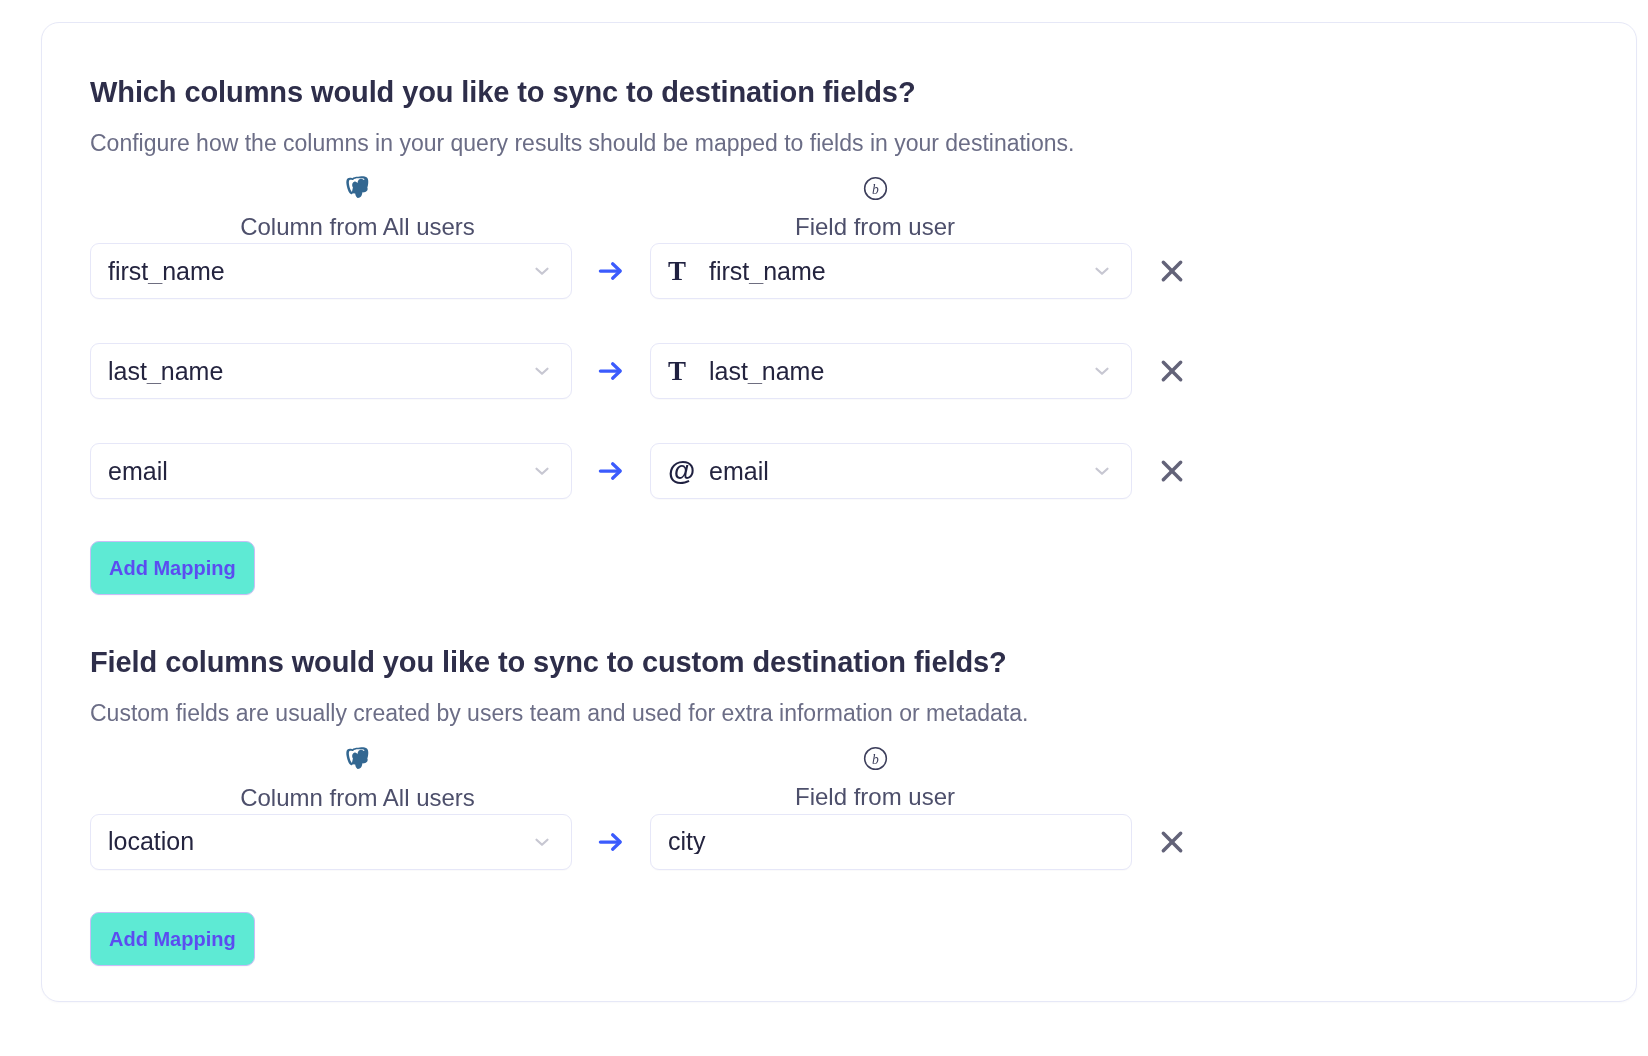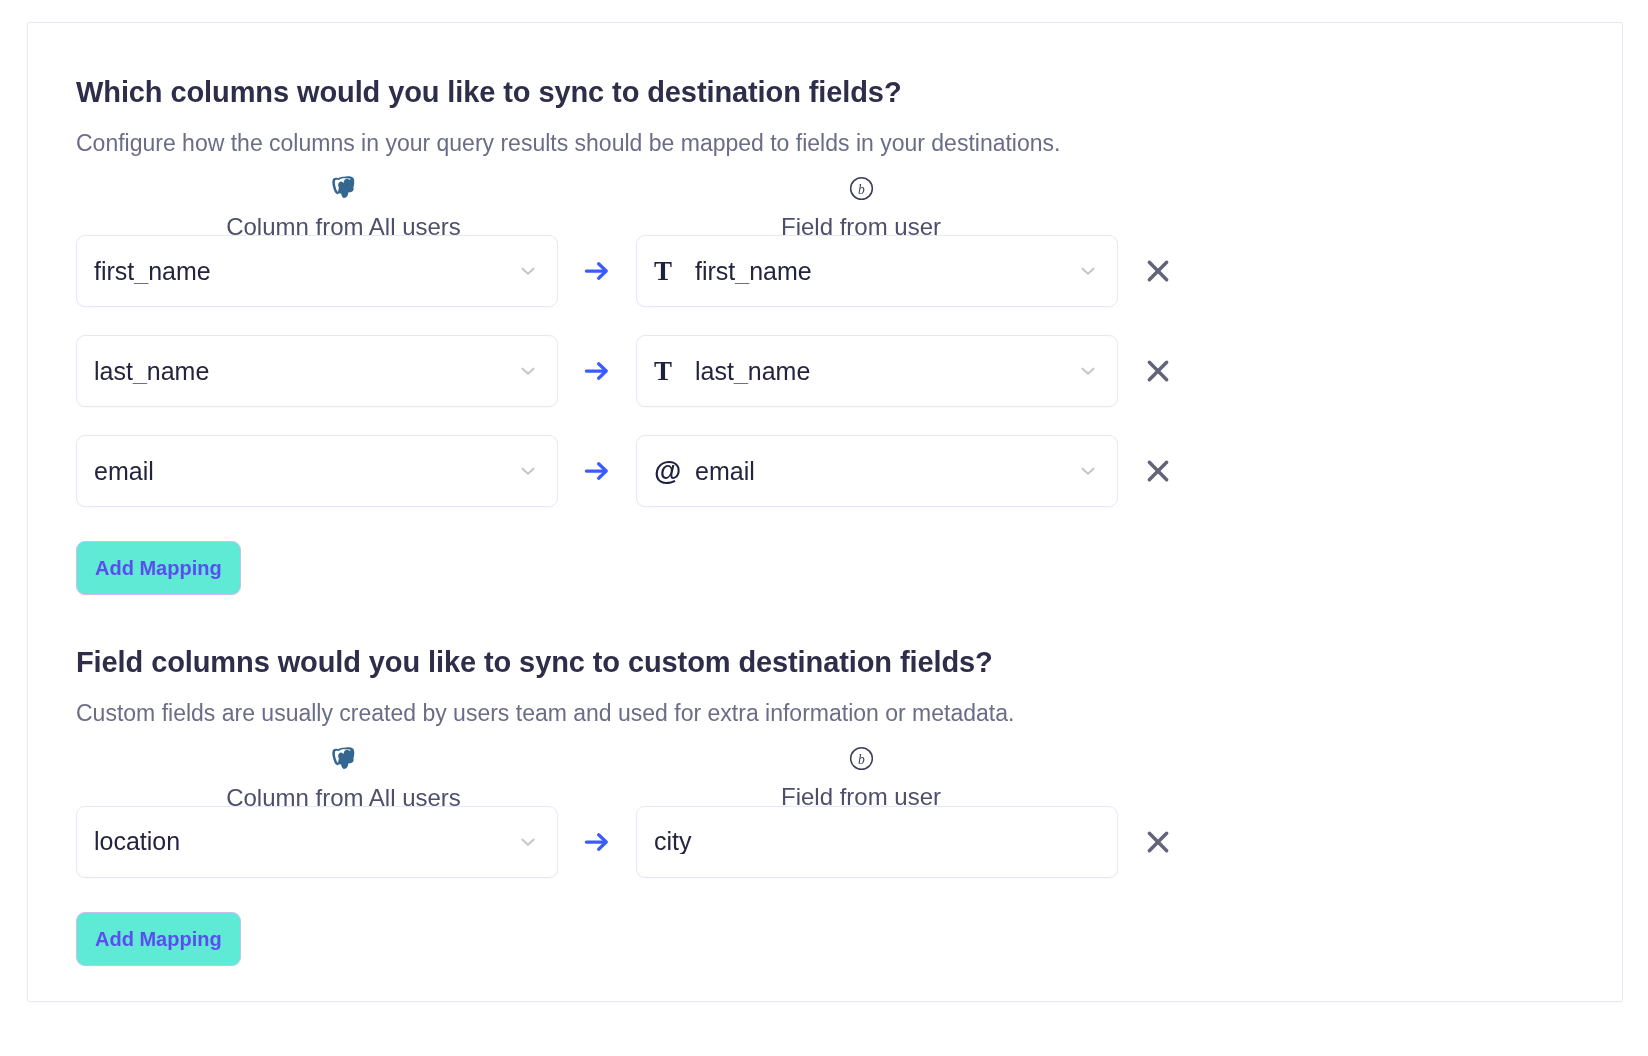--- a/index.html
+++ b/index.html
@@ -9,28 +9,28 @@
   body {
     width: 1648px;
     height: 1056px;
     background: #ffffff;
     font-family: "Liberation Sans", sans-serif;
     -webkit-font-smoothing: antialiased;
   }
 
   .card {
     position: absolute;
-    left: 27px;
+    left: 41px;
     top: 22px;
     width: 1596px;
     height: 980px;
     box-sizing: border-box;
     background: #ffffff;
     border: 1.5px solid #e6e8f7;
-    border-radius: 3px;
+    border-radius: 18px;
     box-shadow: 0 1px 2px rgba(90, 95, 140, 0.04);
     overflow: hidden;
   }
 
   .card-inner {
     padding: 52px 0 0 48px;
   }
 
   
   .section + .section { margin-top: 50px; }
@@ -77,21 +77,21 @@
   .rows { margin-top: 14px; }
   .map-row {
     display: flex;
     align-items: center;
     height: 68px;
     margin-bottom: 32px;
   }
 
   .field {
     box-sizing: border-box;
-    height: 72px;
+    height: 56px;
     border: 1.5px solid #e6e7f8;
     border-radius: 9px;
     background: #ffffff;
     display: flex;
     align-items: center;
     padding: 0 18px 0 17px;
     font-size: 25px;
     color: #24243f;
     box-shadow: 0 1px 1px rgba(90, 95, 140, 0.03);
   }

